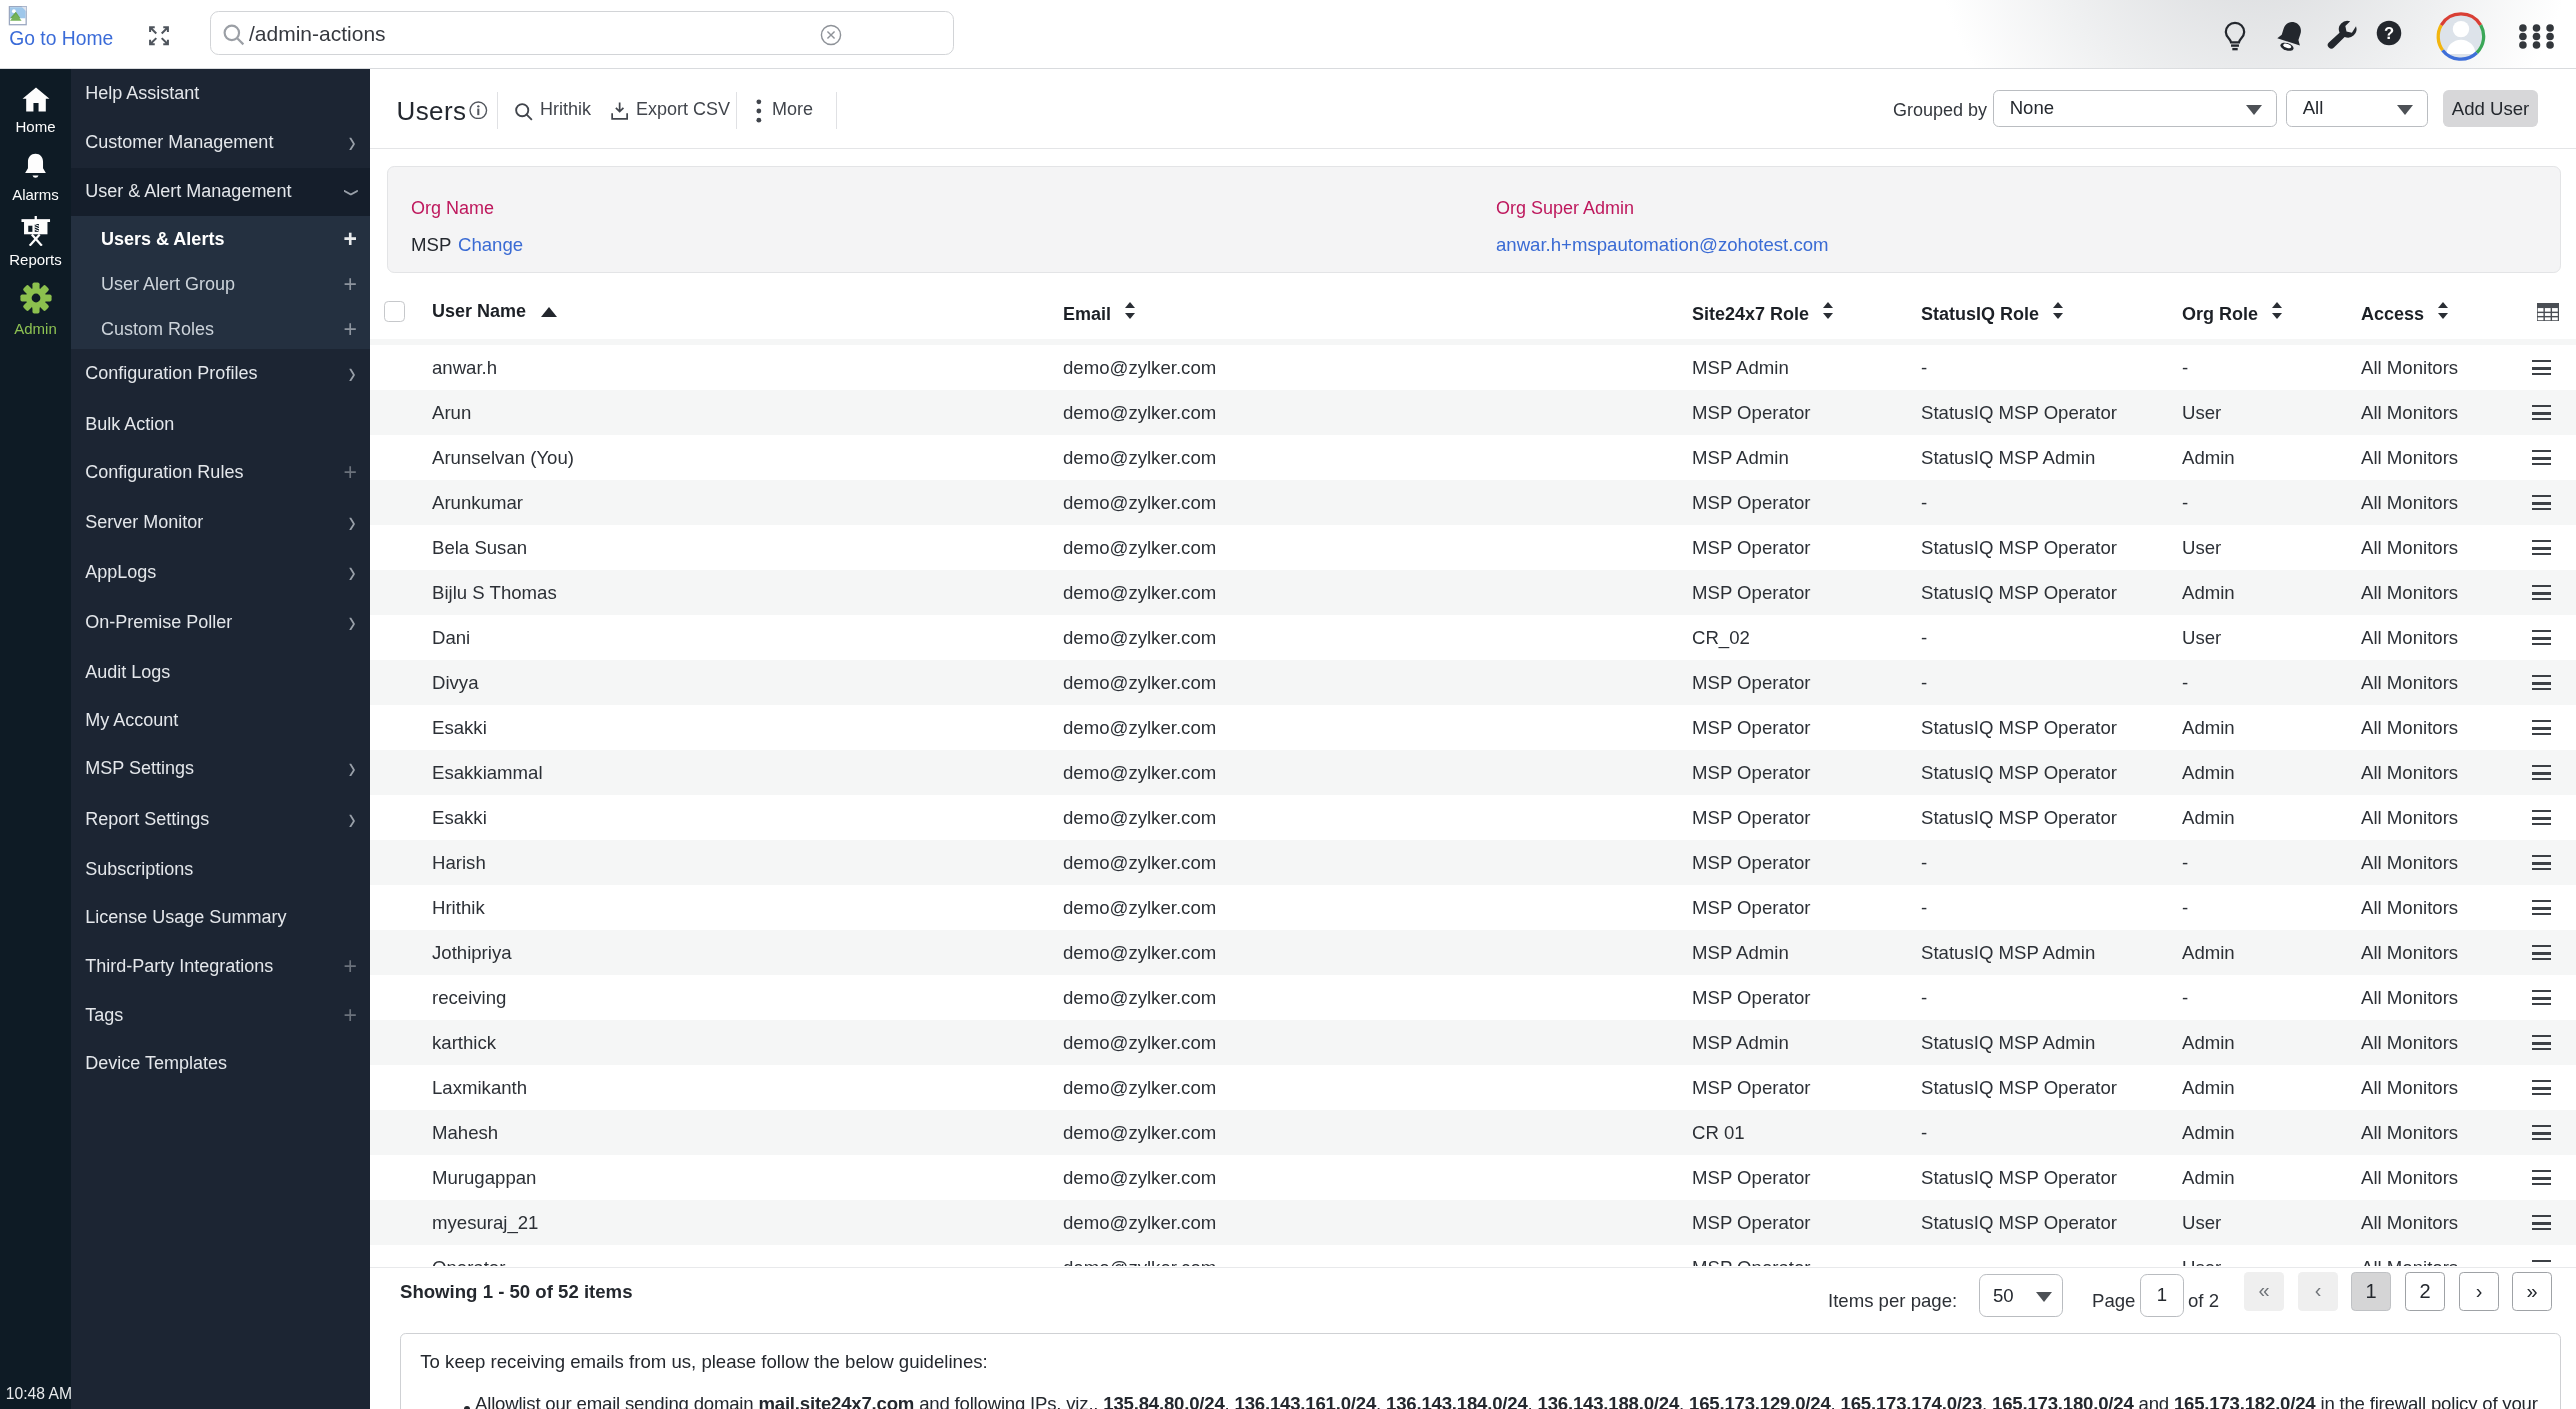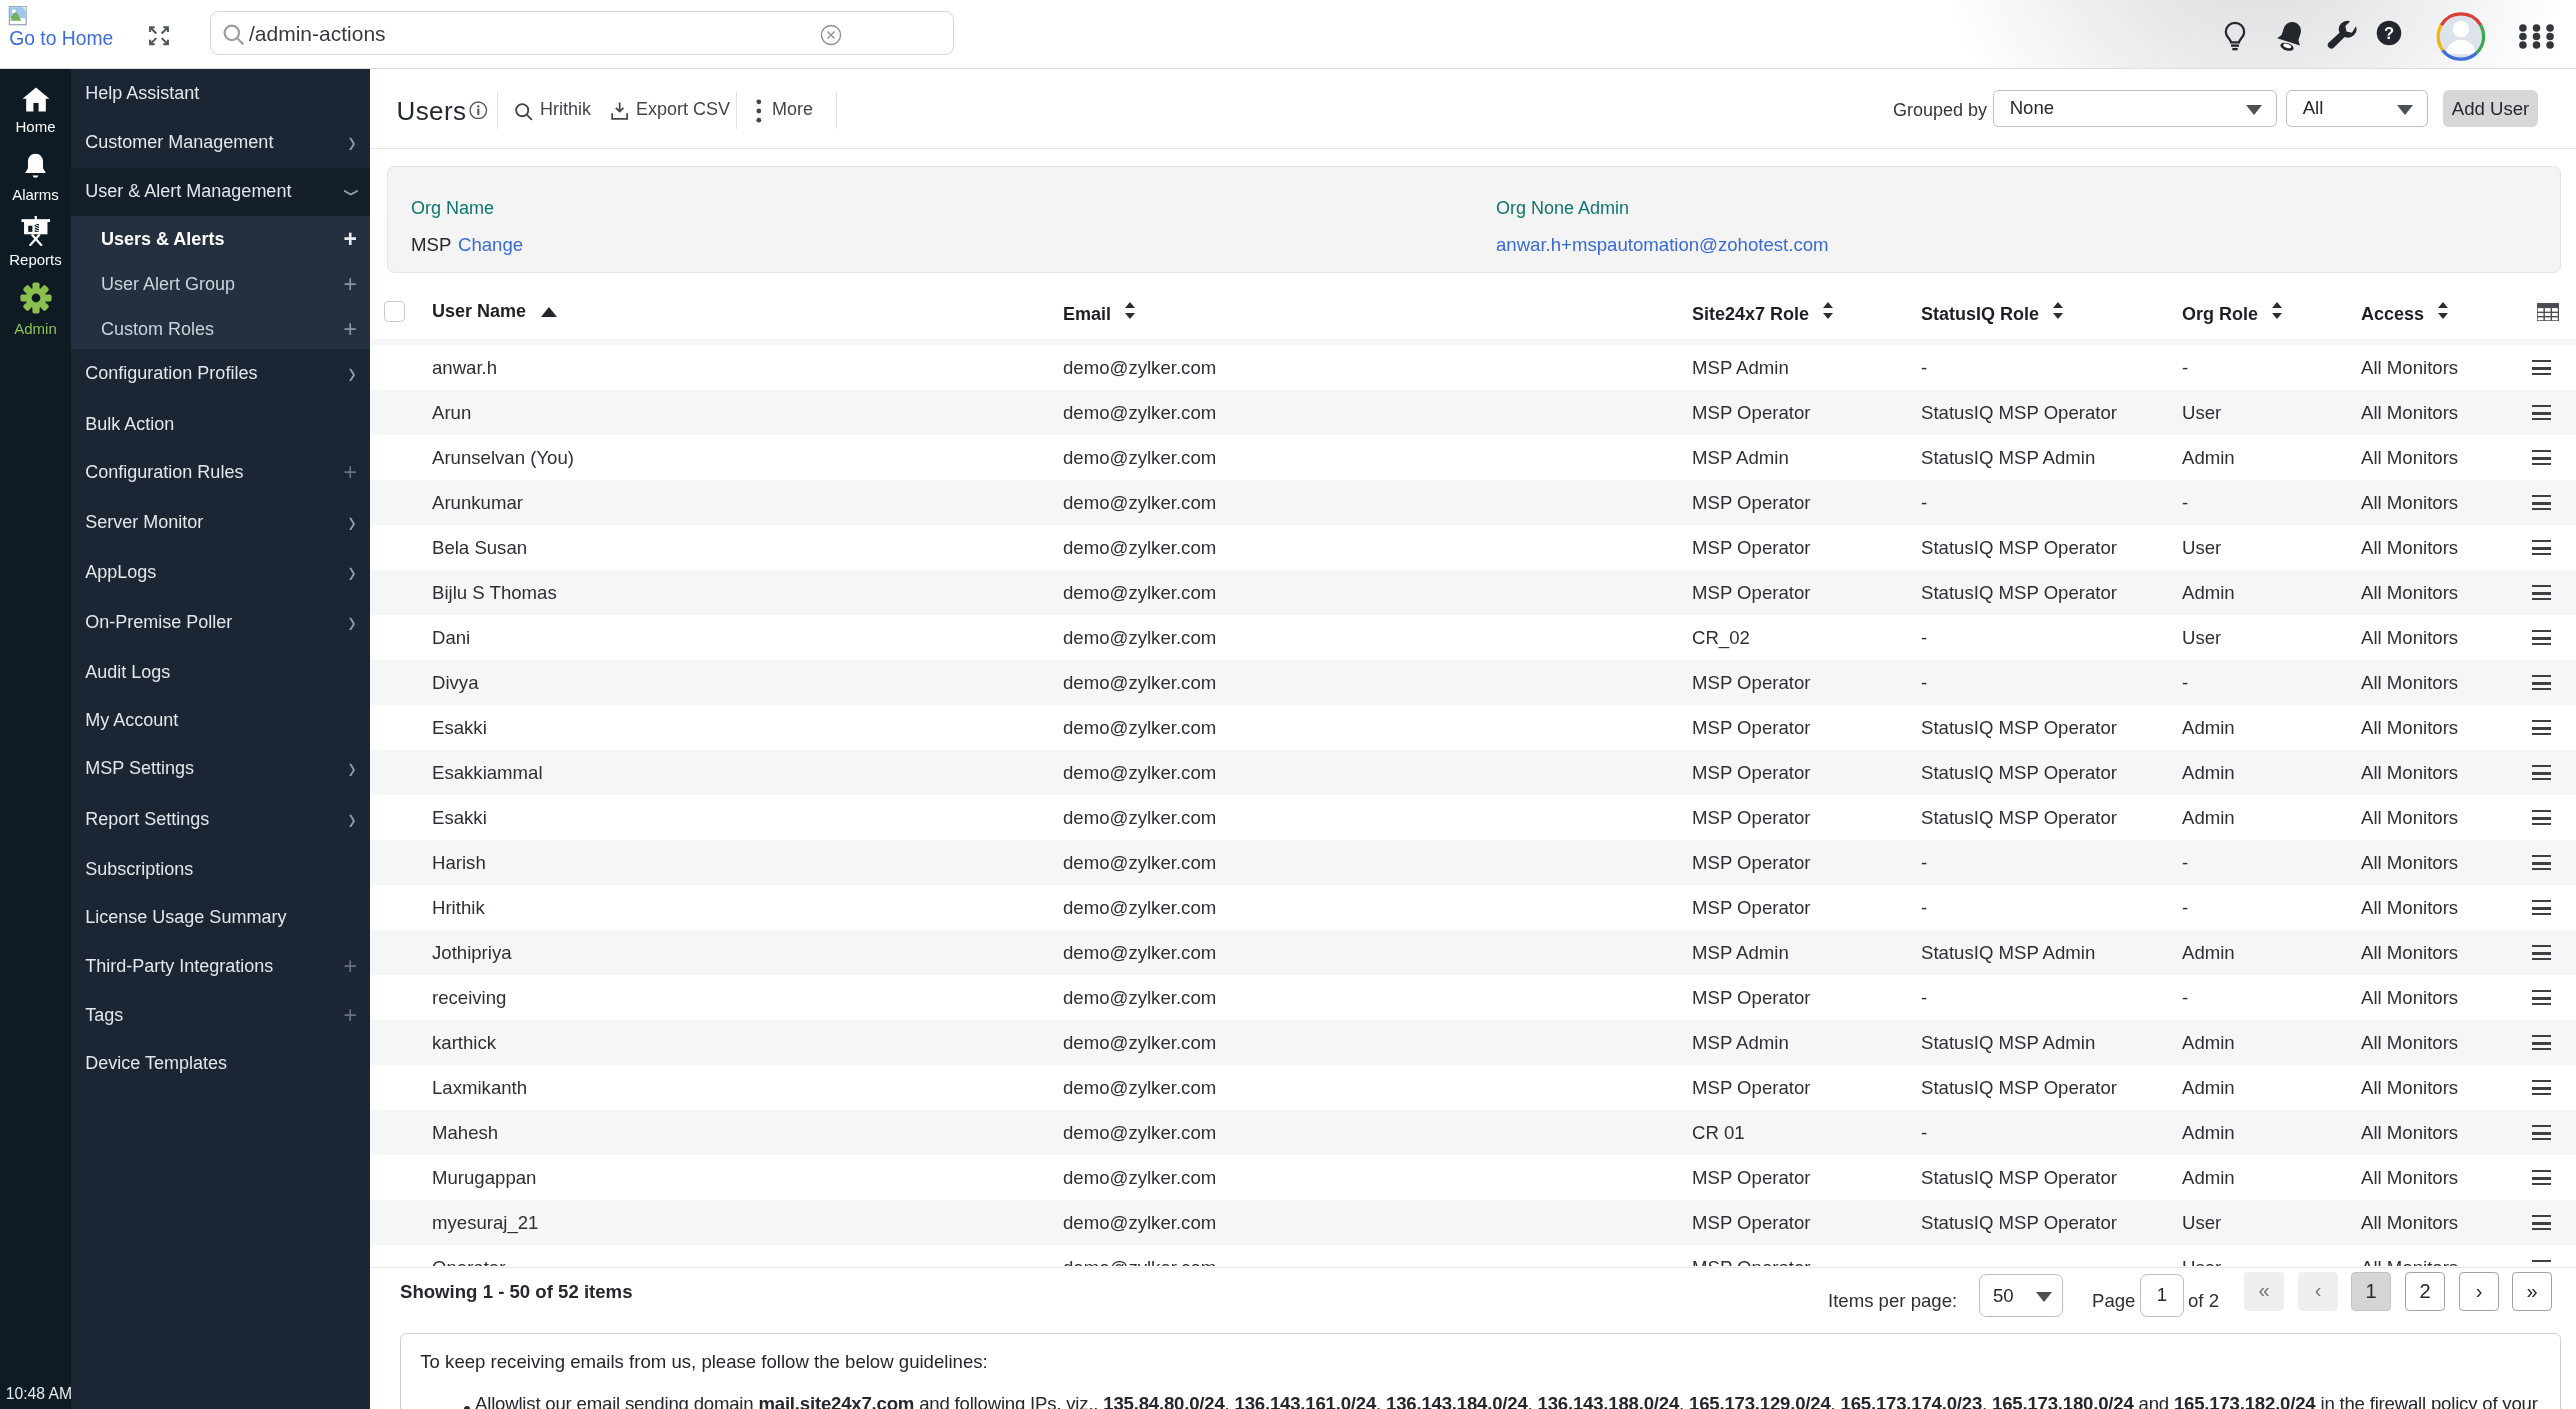--- a/index.html
+++ b/index.html
@@ -43,21 +43,21 @@
 #title { position:absolute; left:26.5px; top:27px; font-size:26px; font-weight:500; color:#23272e; letter-spacing:0.4px; }
 .tbtn { position:absolute; top:30px; font-size:18px; color:#41454c; }
 .tdiv { position:absolute; top:23px; width:1.4px; height:37px; background:#e0e1e4; }
 #groupedby { position:absolute; left:1523px; top:31px; font-size:18px; color:#33373d; }
 .drop { position:absolute; top:21px; height:37px; border:1.4px solid #babdc1; border-radius:5.7px; background:#fff; font-size:18.6px; color:#24282e; }
 .drop .dt { position:absolute; left:15.7px; top:6.4px; }
 .caret { position:absolute; right:14.3px; top:14.3px; width:0; height:0; border-left:8.6px solid transparent; border-right:8.6px solid transparent; border-top:10px solid #4d5156; }
 #adduser { position:absolute; left:2073px; top:21px; width:95px; height:37px; background:#d7d7d9; border-radius:5.7px; font-size:18.6px; color:#24282e; text-align:center; line-height:37px; }
 
 #infobox { position:absolute; left:17px; top:97px; width:2174px; height:107px; background:#f4f4f5; border:1.4px solid #e3e4e6; border-radius:7.2px; }
-.iblabel { position:absolute; top:31px; font-size:18px; color:#0f766e; }
+.iblabel { position:absolute; top:31px; font-size:18px; color:#be185d; }
 .ibval { position:absolute; top:67px; font-size:18.6px; color:#24282e; }
 a.blue { color:#3a6bd4; text-decoration:none; }
 
 
 #thead { position:absolute; left:0; top:215px; width:2206px; height:56px; }
 #hcheck { position:absolute; left:14.3px; top:17px; width:21px; height:21px; border:1.4px solid #c6c8cb; border-radius:4.3px; background:#fff; }
 .hcol { position:absolute; top:17px; font-size:18px; font-weight:bold; color:#1c2026; }
 .asc { display:inline-block; width:0; height:0; border-left:8.6px solid transparent; border-right:8.6px solid transparent; border-bottom:10px solid #23272d; margin-left:10px; }
 .sort { display:inline-block; position:relative; width:11.4px; height:18.6px; margin-left:8.6px; }
 .sort:before { content:""; position:absolute; left:0; top:0.7px; width:0; height:0; border-left:5.7px solid transparent; border-right:5.7px solid transparent; border-bottom:6.4px solid #2a2e34; }
@@ -351,21 +351,21 @@
           <span class="dt">All</span>
           <span class="caret"></span>
         </div>
     <div id="adduser">Add User</div>
   </div>
 
   <div id="infobox">
     <span class="iblabel" style="left:23px;">Org Name</span>
     <span class="ibval" style="left:23px;">MSP</span>
         <a class="ibval blue" style="left:70px;" href="#">Change</a>
-    <span class="iblabel" style="left:1108px;">Org None Admin</span>
+    <span class="iblabel" style="left:1108px;">Org Super Admin</span>
     <span class="ibval" style="left:1108px;"><a class="blue" href="#">anwar.h+mspautomation@zohotest.com</a></span>
   </div>
 
   <div id="thead">
     <div id="hcheck"></div>
     <span class="hcol" style="left:62px;">User Name <span class="asc"></span></span>
     <span class="hcol" style="left:693px;">Email <span class="sort"></span></span>
     <span class="hcol" style="left:1322px;">Site24x7 Role <span class="sort"></span></span>
     <span class="hcol" style="left:1551px;">StatusIQ Role <span class="sort"></span></span>
     <span class="hcol" style="left:1812px;">Org Role <span class="sort"></span></span>

